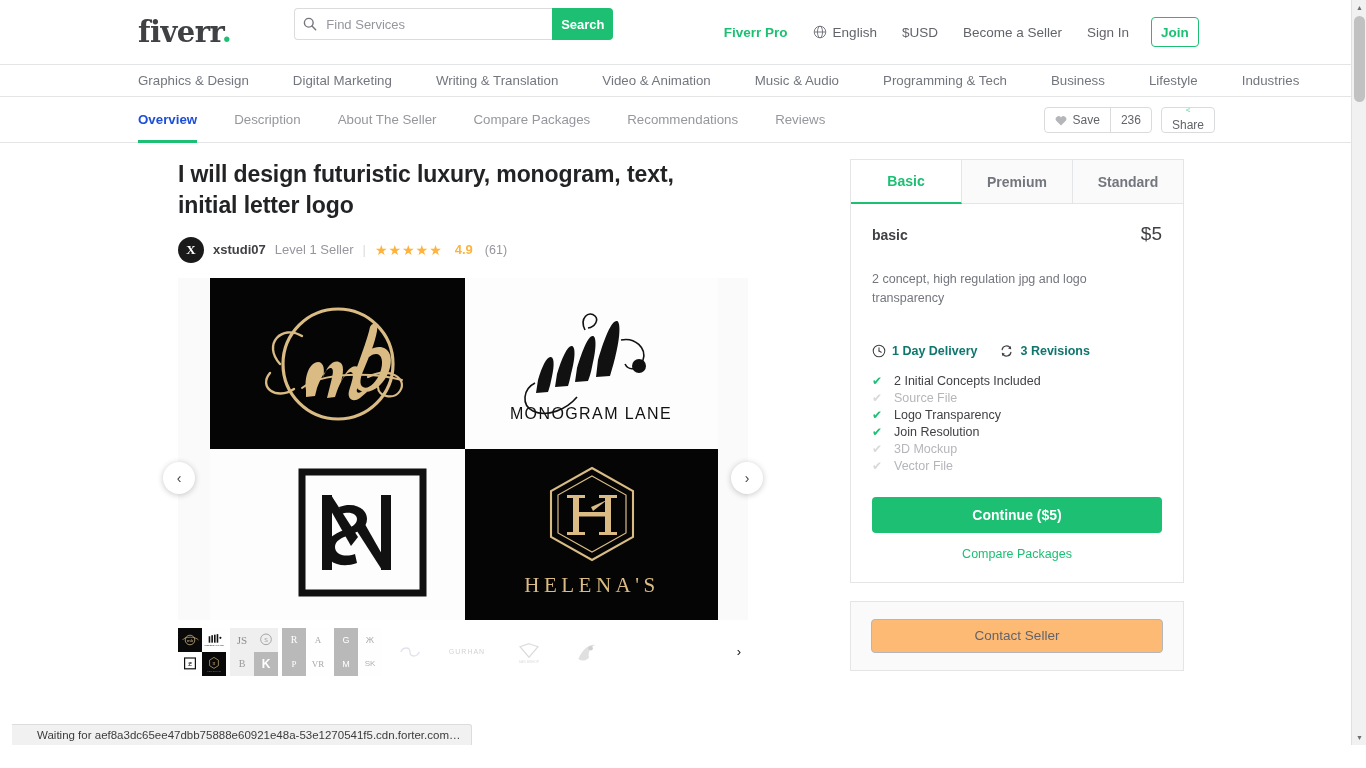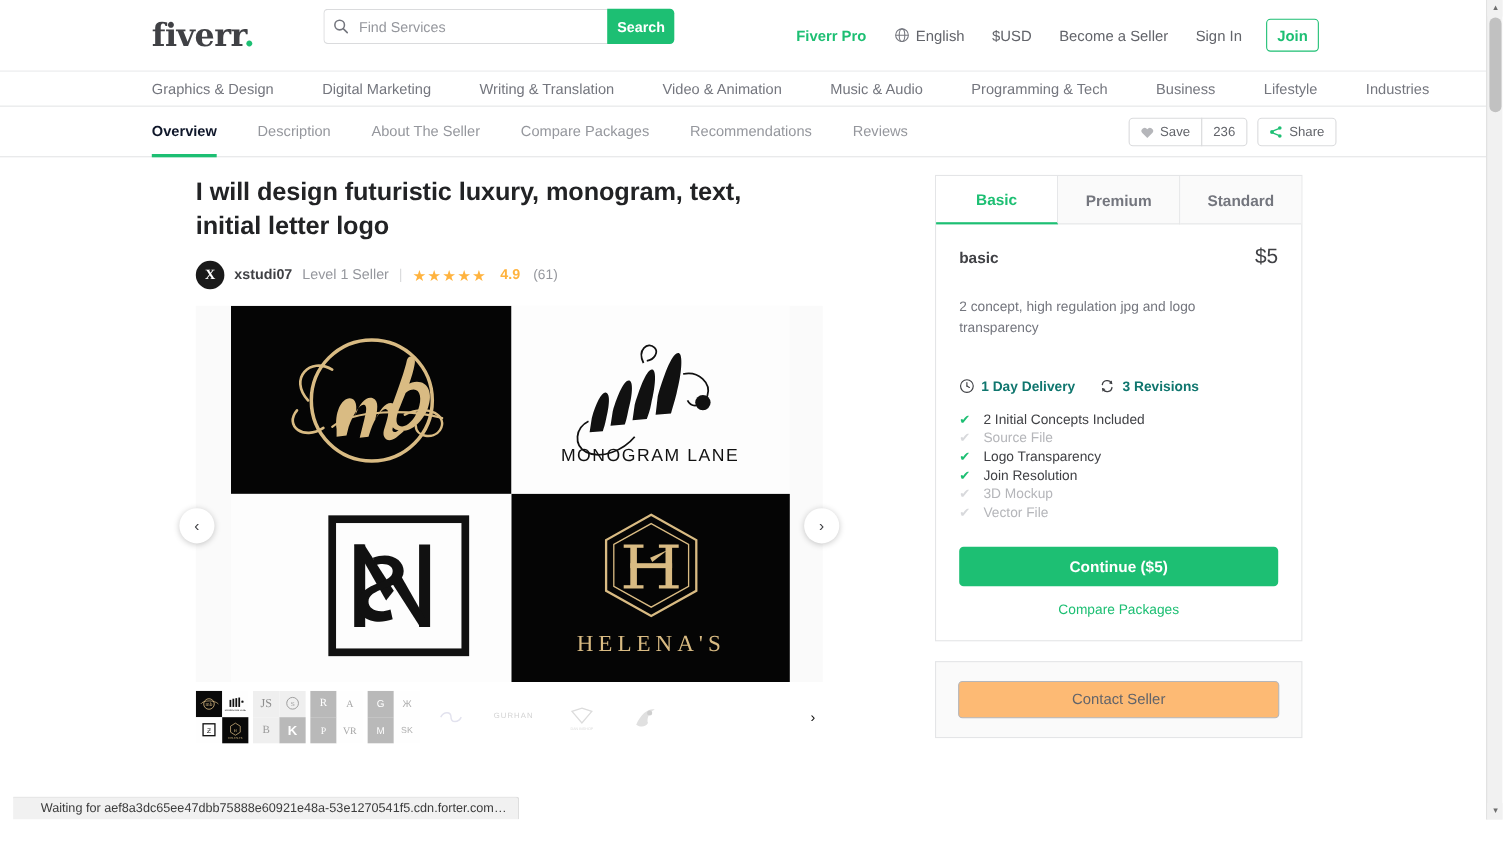--- a/index.html
+++ b/index.html
@@ -104,38 +104,38 @@
   .gigtabs {
     height: 46px; border-bottom: 1px solid #e4e5e7;
     display: flex; align-items: stretch; padding-left: 138px;
     position: relative;
   }
   .gigtab {
     display: flex; align-items: center; position: relative;
     font-size: 13.3px; color: #95979d; margin-right: 37px; cursor: pointer;
     white-space: nowrap;
   }
-  .gigtab.active { color: #0f172a; font-weight: 700; }
+  .gigtab.active { color: #1d4ed8; font-weight: 700; }
   .gigtab.active::after {
     content: ""; position: absolute; left: 0; right: 0; bottom: -1px;
     height: 3px; background: #1dbf73;
   }
   .gigtabs-right {
     position: absolute; right: 136px; top: 0; height: 46px;
     display: flex; align-items: center; gap: 0;
   }
   .pill {
     height: 26px; border: 1px solid #dadbdd; border-radius: 4px;
     background: #fff; display: flex; align-items: center; justify-content: center;
     font-size: 12px; color: #62646a; cursor: pointer; padding: 0 10px;
     gap: 6px; white-space: nowrap;
   }
   .pill.count { border-radius: 0 4px 4px 0; margin-left: -1px; border-left: 1px solid #dadbdd; min-width: 40px; }
   .pill.save { border-radius: 4px 0 0 4px; }
-  .pill.share { margin-left: 9px; }
+  .pill.share { margin-left: 9px; flex-direction: column; }
 
   
   .main {
     display: flex; padding-left: 178px; padding-top: 16px; gap: 0;
     position: relative;
   }
   .left-col { width: 600px; }
   .breadcrumb { font-size: 12.5px; color: #7a7dff; margin-bottom: 13px; }
   .breadcrumb span { cursor: pointer; }
   .breadcrumb .sep { color: #95979d; margin: 0 3px; cursor: default; }

